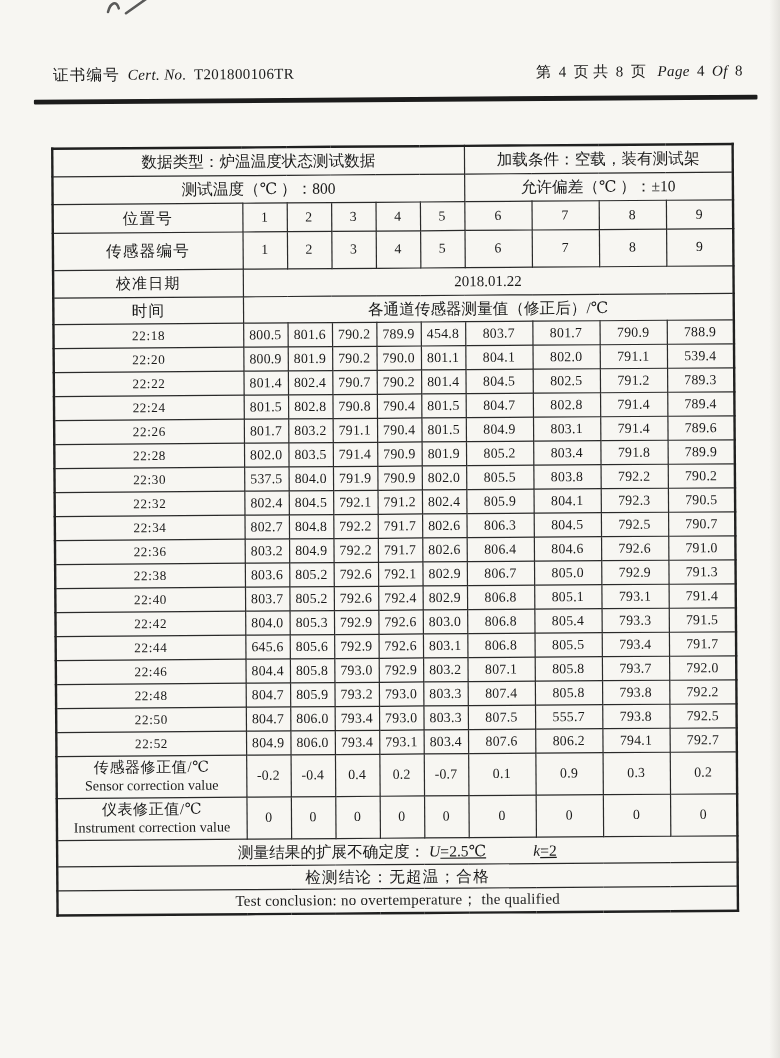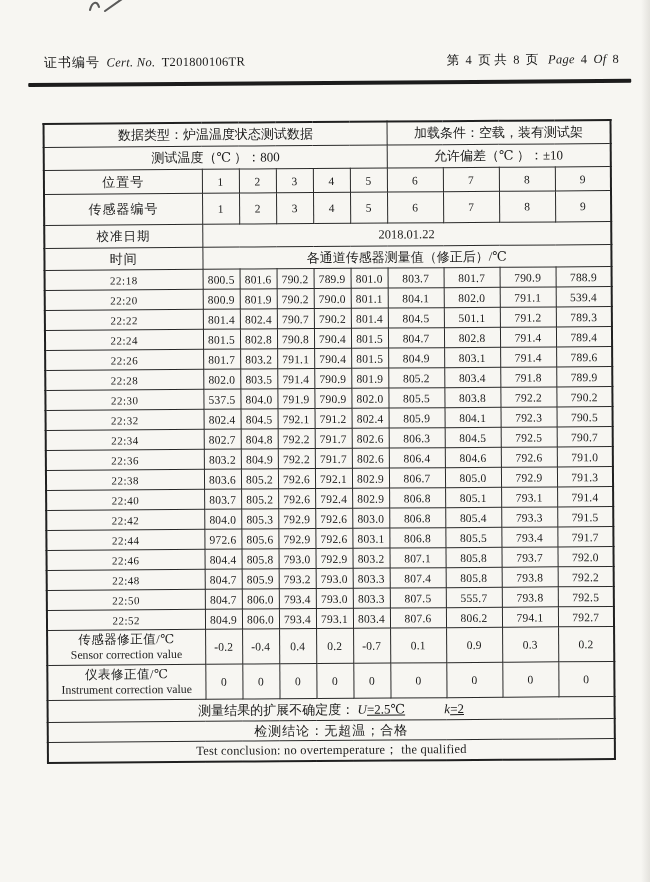--- a/index.html
+++ b/index.html
@@ -144,21 +144,21 @@
         <td colspan="9" class="zh">各通道传感器测量值（修正后）/℃</td>
       </tr>
     </tbody>
     <tbody>
         <tr class="r-data">
           <td class="time">22:18</td>
           <td class="num">800.5</td>
           <td class="num">801.6</td>
           <td class="num">790.2</td>
           <td class="num">789.9</td>
-          <td class="num">801.0</td>
+          <td class="num">454.8</td>
           <td class="num">803.7</td>
           <td class="num">801.7</td>
           <td class="num">790.9</td>
           <td class="num">788.9</td>
         </tr>
         <tr class="r-data">
           <td class="time">22:20</td>
           <td class="num">800.9</td>
           <td class="num">801.9</td>
           <td class="num">790.2</td>
@@ -170,21 +170,21 @@
           <td class="num">539.4</td>
         </tr>
         <tr class="r-data">
           <td class="time">22:22</td>
           <td class="num">801.4</td>
           <td class="num">802.4</td>
           <td class="num">790.7</td>
           <td class="num">790.2</td>
           <td class="num">801.4</td>
           <td class="num">804.5</td>
-          <td class="num">501.1</td>
+          <td class="num">802.5</td>
           <td class="num">791.2</td>
           <td class="num">789.3</td>
         </tr>
         <tr class="r-data">
           <td class="time">22:24</td>
           <td class="num">801.5</td>
           <td class="num">802.8</td>
           <td class="num">790.8</td>
           <td class="num">790.4</td>
           <td class="num">801.5</td>
@@ -296,21 +296,21 @@
           <td class="num">792.9</td>
           <td class="num">792.6</td>
           <td class="num">803.0</td>
           <td class="num">806.8</td>
           <td class="num">805.4</td>
           <td class="num">793.3</td>
           <td class="num">791.5</td>
         </tr>
         <tr class="r-data">
           <td class="time">22:44</td>
-          <td class="num">972.6</td>
+          <td class="num">645.6</td>
           <td class="num">805.6</td>
           <td class="num">792.9</td>
           <td class="num">792.6</td>
           <td class="num">803.1</td>
           <td class="num">806.8</td>
           <td class="num">805.5</td>
           <td class="num">793.4</td>
           <td class="num">791.7</td>
         </tr>
         <tr class="r-data">

